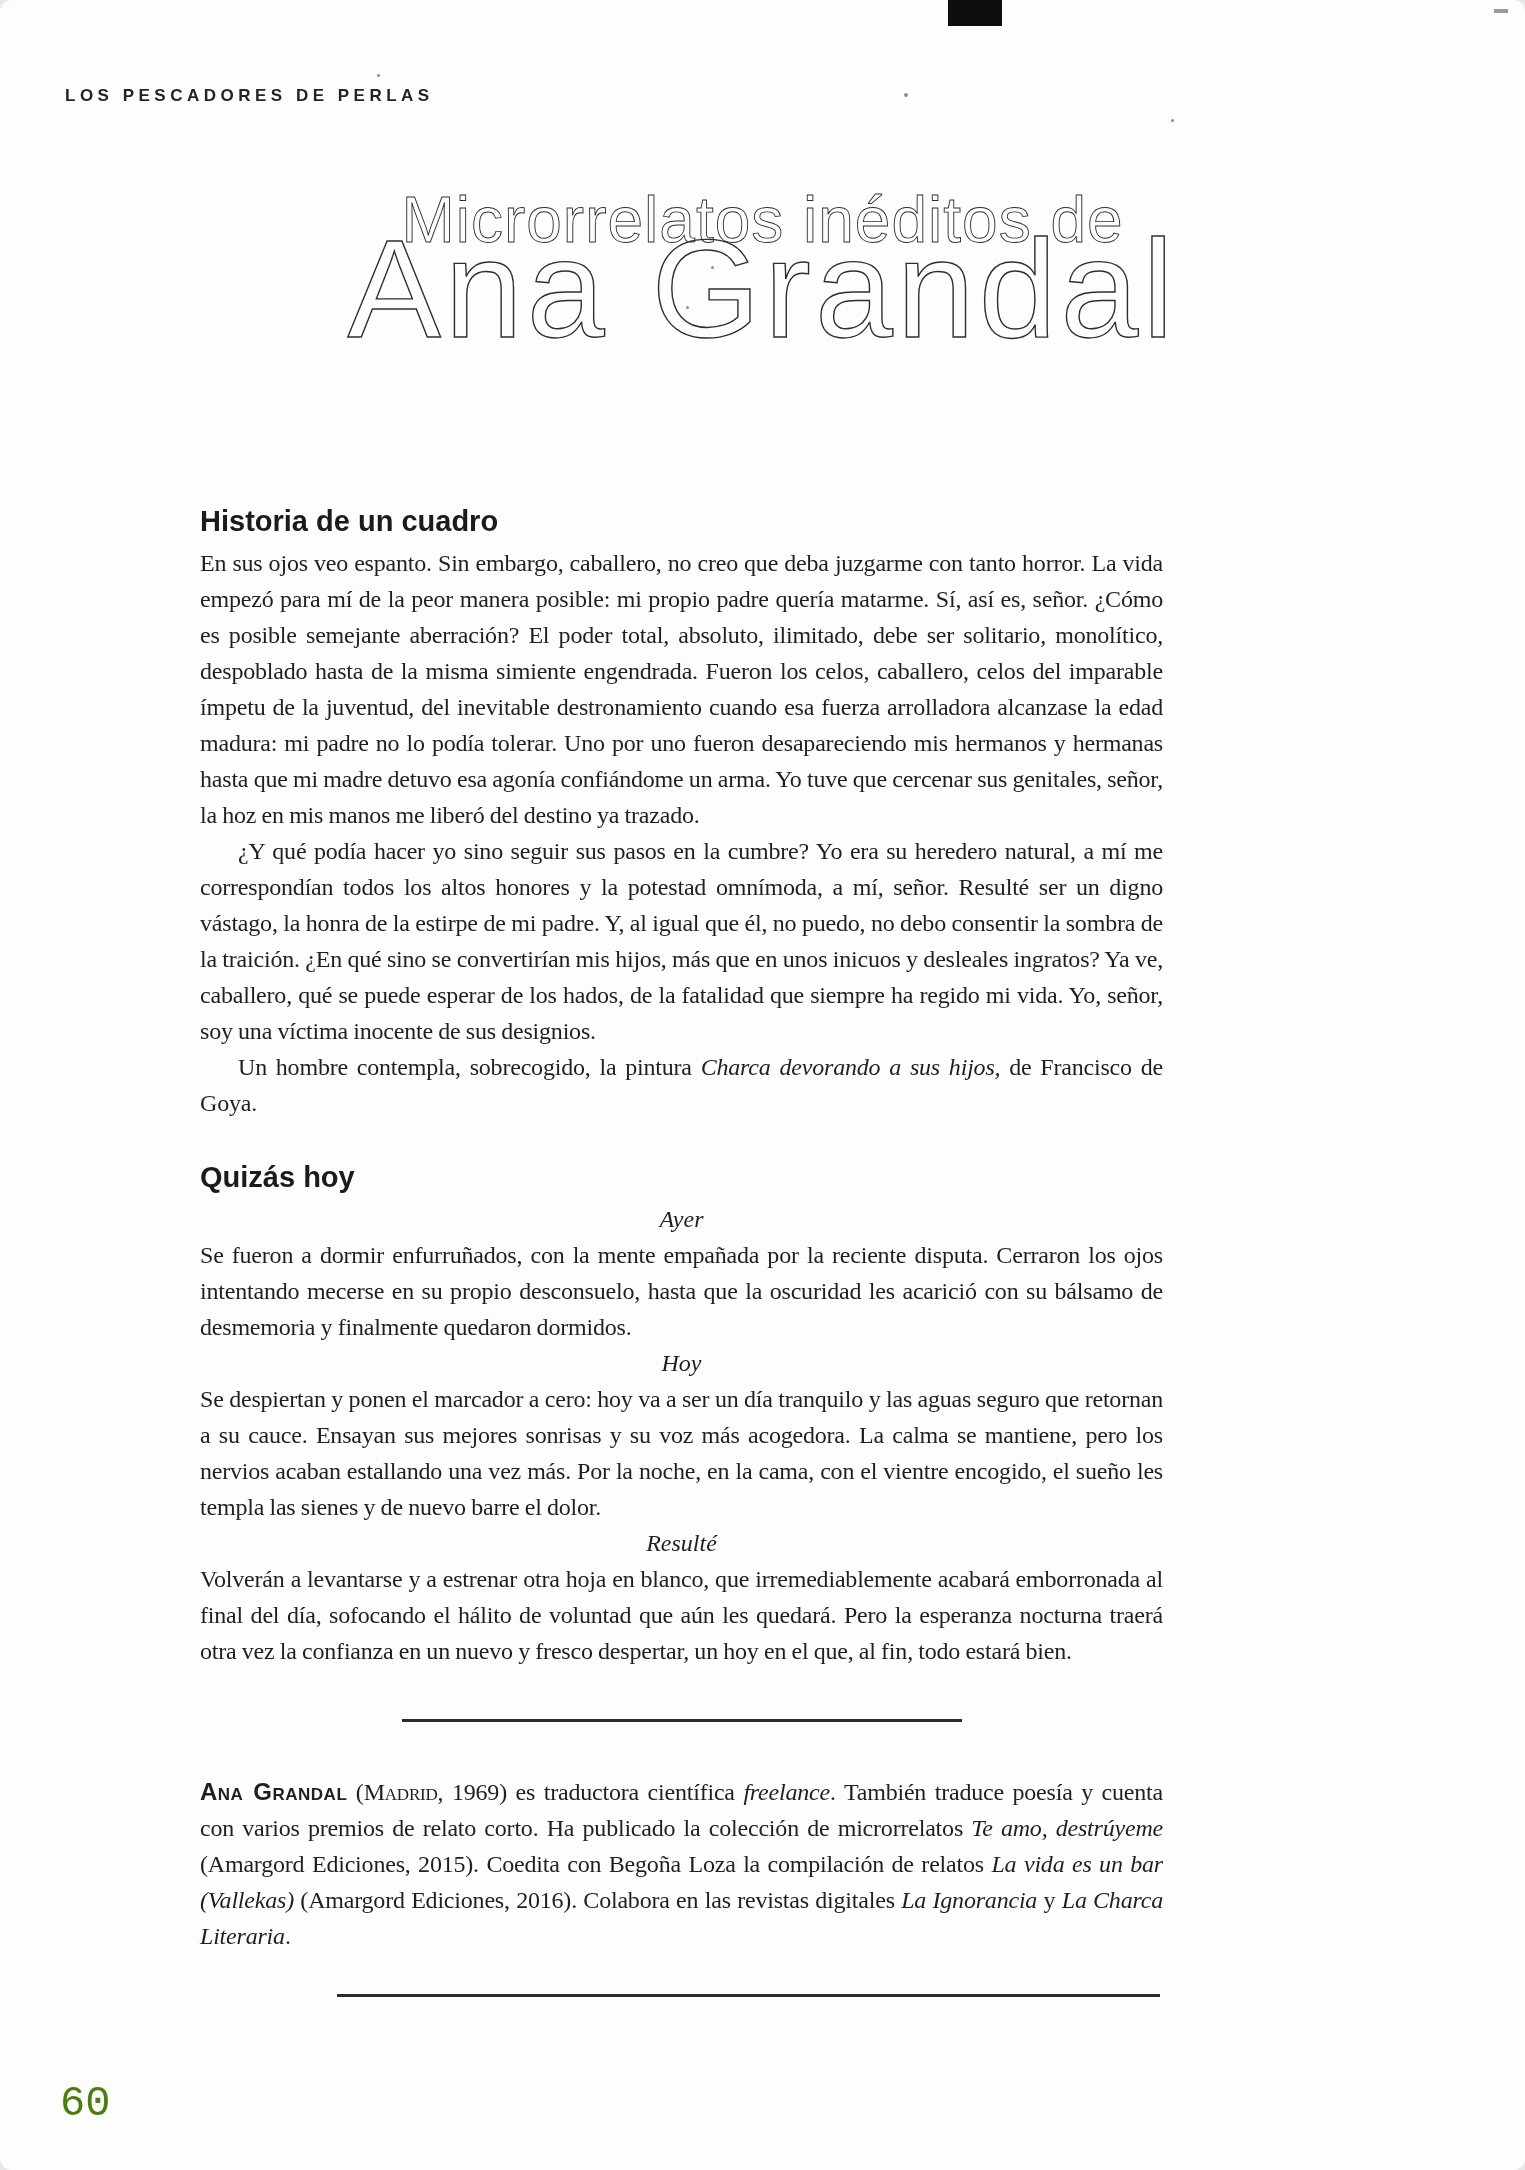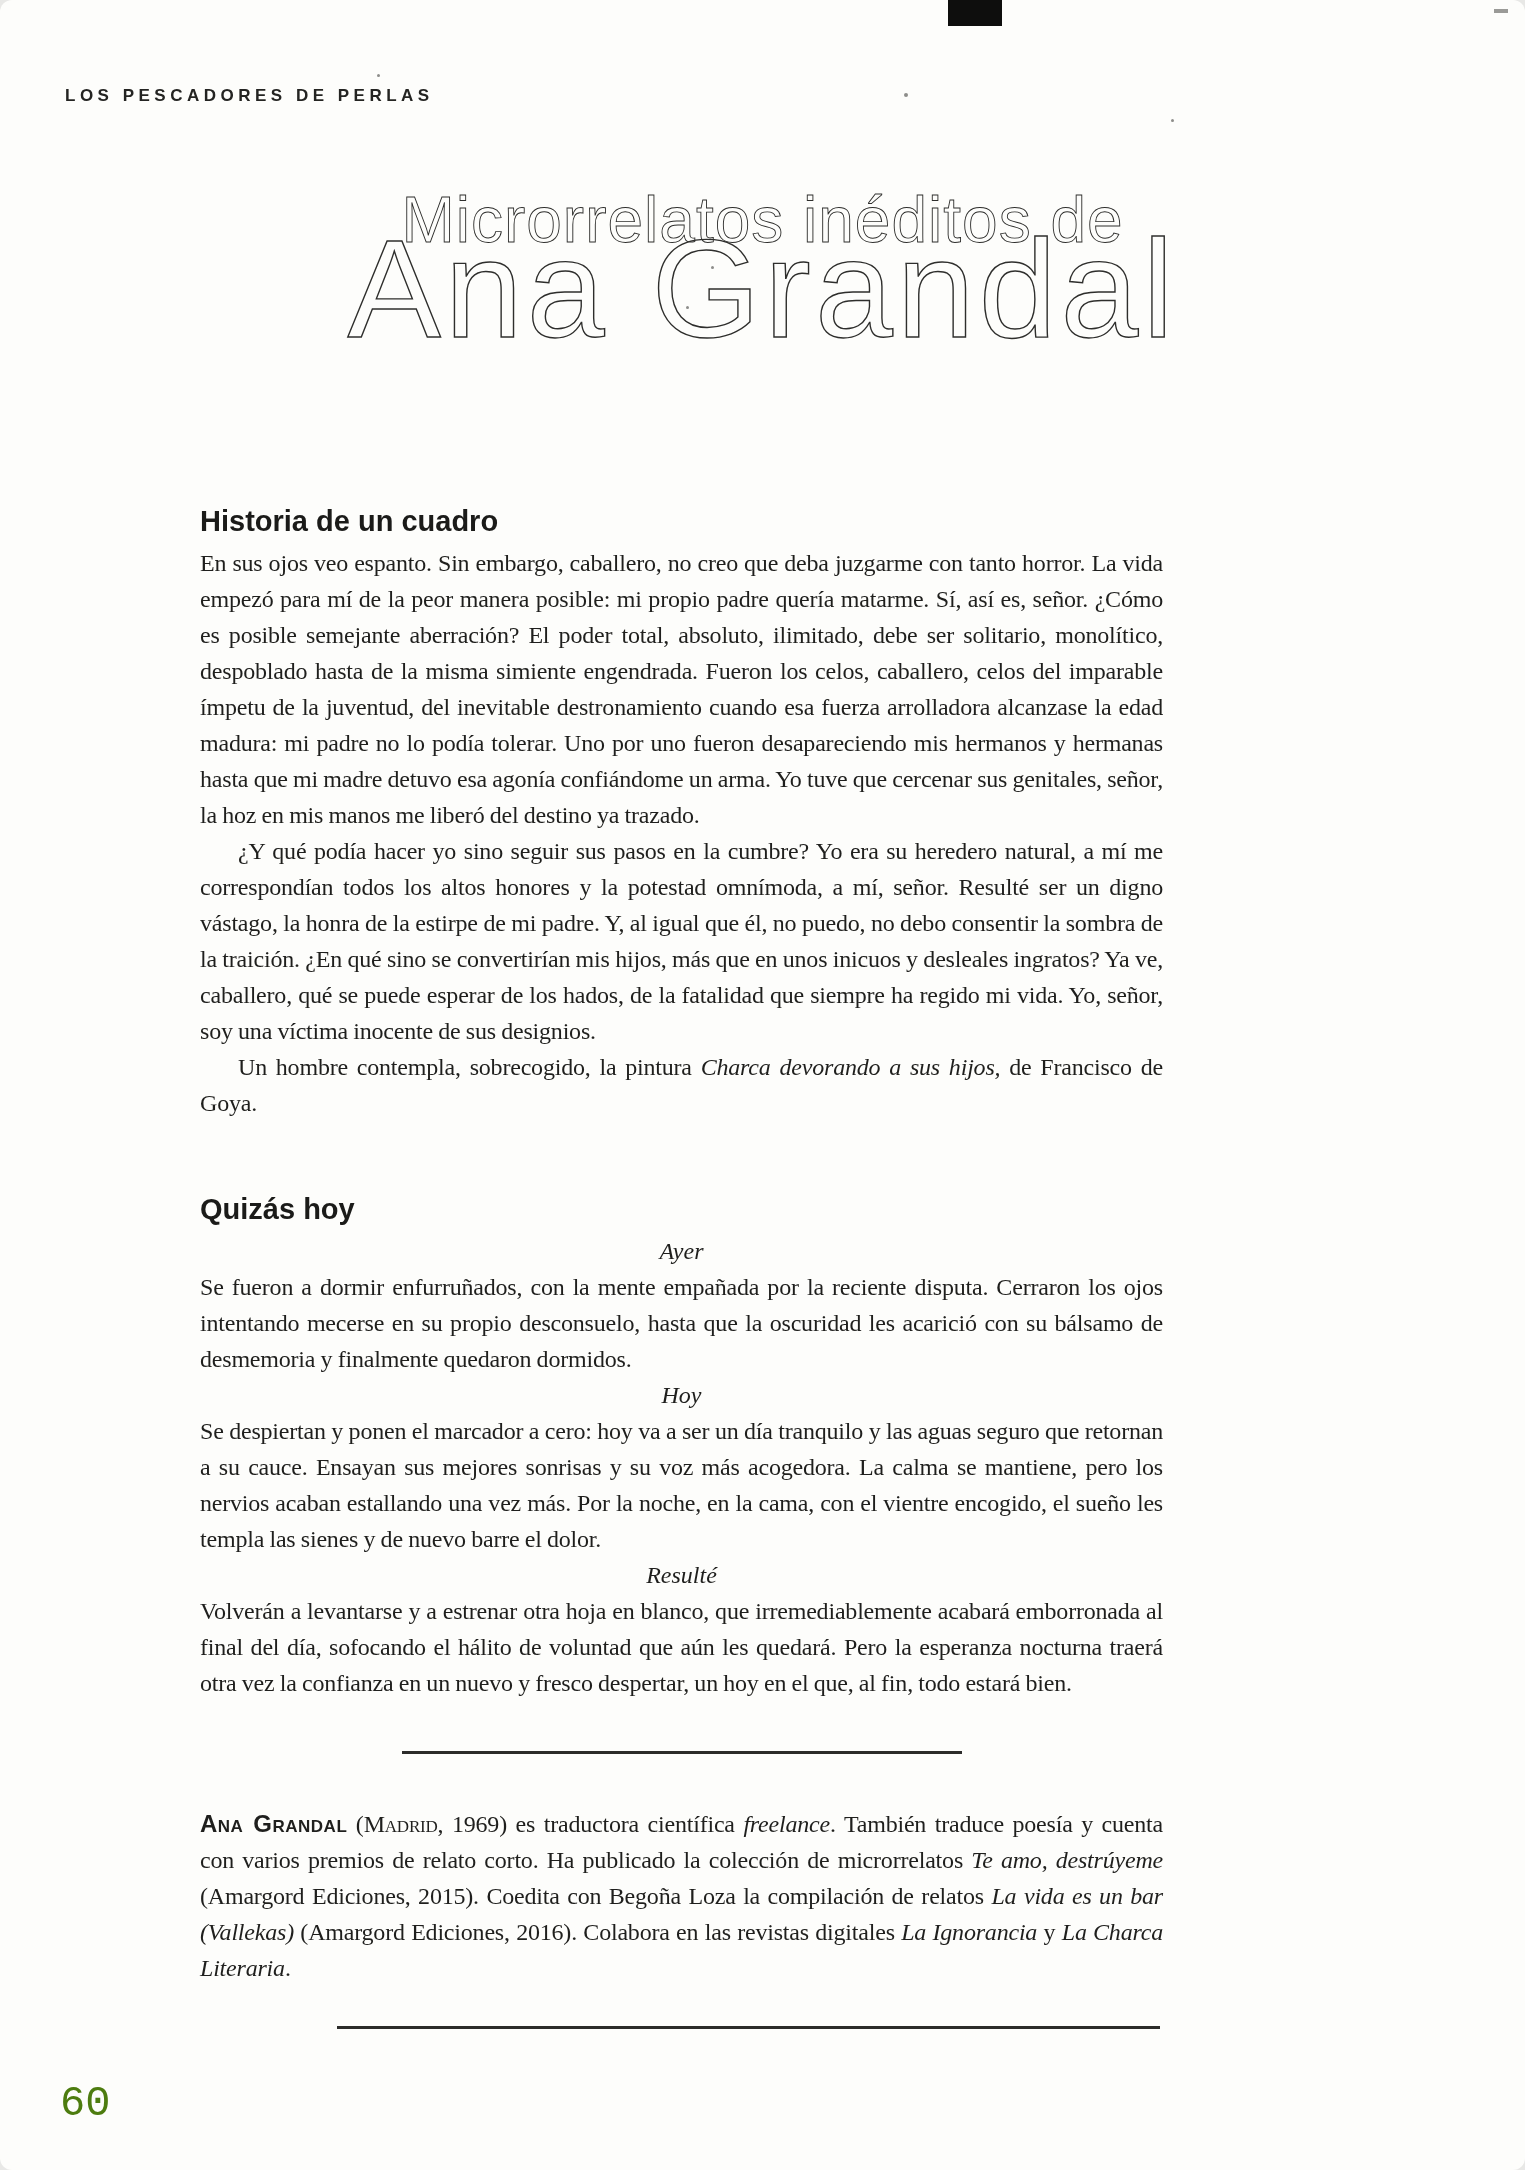--- a/index.html
+++ b/index.html
@@ -50,21 +50,21 @@
     font-weight:700;font-size:29px;color:#1b1b19;
   }
   .body-p{
     margin:0;font-size:24px;line-height:36px;text-align:justify;
     letter-spacing:-0.2px;word-spacing:-0.5px;color:#1f1f1d;
   }
   .indent{text-indent:38px;}
   .day-label{
     margin:0;font-size:24px;line-height:36px;font-style:italic;color:#1f1f1d;text-align:center;
   }
-  .story2{margin-top:72px;}
+  .story2{margin-top:40px;}
   .rule{border:none;height:3px;background:#2c2c2a;}
   .rule-1{width:560px;margin:50px auto 0 auto;}
   .rule-2{width:823px;margin:40px 0 0 137px;}
   .bio{margin-top:52px;}
   .italic{font-style:italic;}
   .smallcaps{font-variant:small-caps;}
   .bio-name{
     font-family:"Liberation Sans","DejaVu Sans",sans-serif;
     font-weight:700;font-variant:small-caps;letter-spacing:0.5px;
   }

